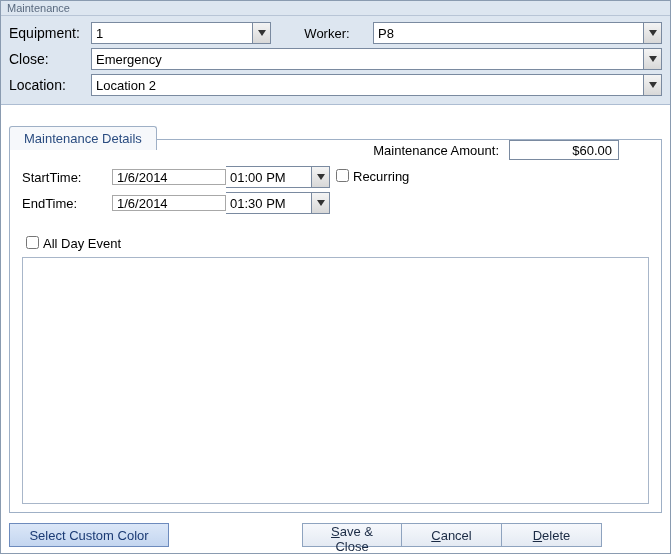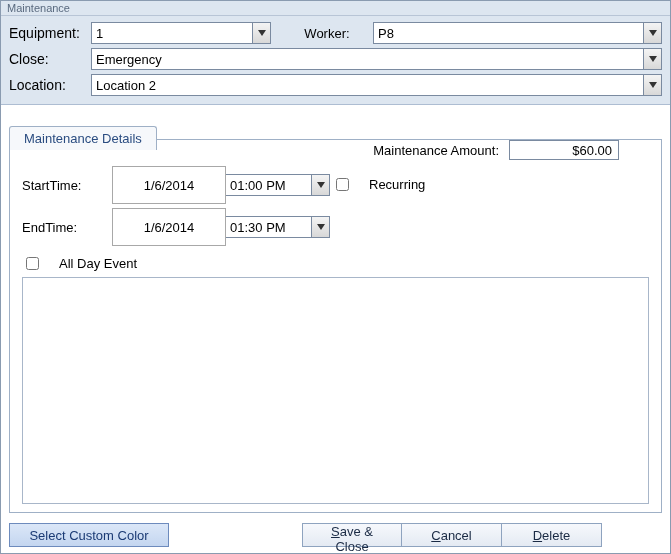--- a/index.html
+++ b/index.html
@@ -123,49 +123,48 @@
     padding: 0 6px;
     font-size: 13px;
     font-family: inherit;
   }
   .time-grid {
     display: grid;
     grid-template-columns: 90px 114px 104px auto;
     row-gap: 4px;
     column-gap: 0;
     align-items: center;
-    margin-bottom: 6px;
+    margin-bottom: 18px;
   }
   .date-cell {
     border: 1px solid #a8a8a8;
-    height: 38px;
-    display: flex;
-    align-items: center;
-    justify-content: center;
+    height: 16px;
+    display: flex;
+    align-items: center;
+    justify-content: flex-start;
     padding: 0 4px;
     font-size: 13px;
     background:#fff;
   }
   .time-cell {
     display: flex;
     align-items: center;
     border: 1px solid #7a8aa0;
     border-left: none;
     height: 22px;
     background:#fff;
   }
   .time-cell .tval {
     flex:1;
     padding:0 4px;
     font-size:13px;
   }
   .chk {
     display: inline-flex;
-    align-items: center;
-    gap: 20px;
+    gap: 4px;
     font-size: 13px;
   }
   .chk input {
     width:13px;height:13px;margin:0;
   }
   .recurring-cell {
     padding-left: 6px;
   }
   .allday {
     margin: 4px 0 6px 4px;

